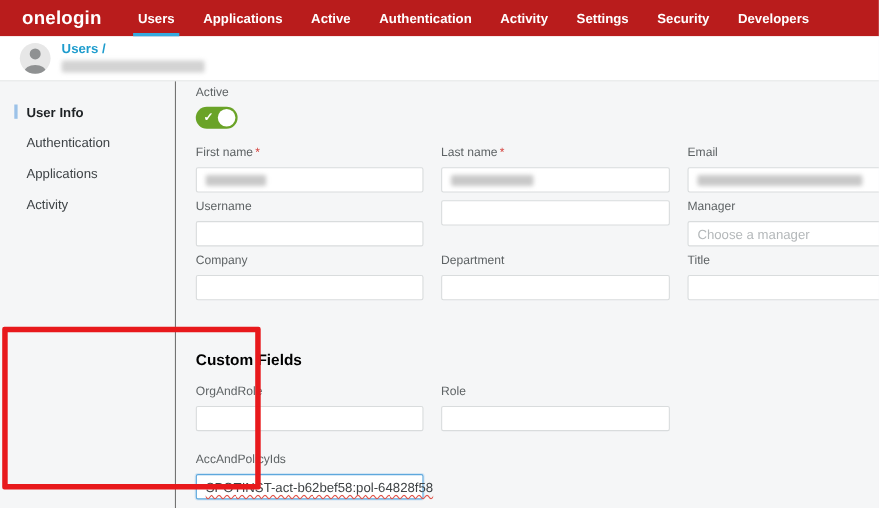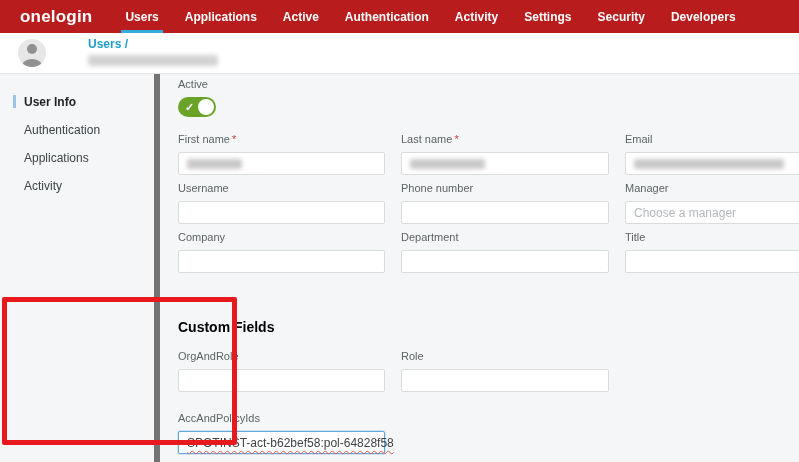--- a/index.html
+++ b/index.html
@@ -19,32 +19,32 @@
   .nav-item {
     position:relative; display:flex; align-items:center;
     padding:0 13px; color:#fff; font-size:12px; font-weight:bold; cursor:pointer; white-space:nowrap;
   }
   .nav-item.active::after {
     content:''; position:absolute; left:9px; right:9px; bottom:0; height:3px; background:#35aade;
   }
   
   .header {
     height:41px; background:#fff; border-bottom:1px solid #e3e5e6;
-    display:flex; align-items:center; padding-left:18px;gap:32px;
+    display:flex; align-items:center; padding-left:18px;
   }
   .avatar { width:28px; height:28px; border-radius:50%; background:#e7e7e7; position:relative; overflow:hidden; flex:0 0 auto; }
   .avatar .head { position:absolute; top:5px; left:50%; transform:translateX(-50%); width:10px; height:10px; border-radius:50%; background:#8f9192; }
   .avatar .torso { position:absolute; bottom:-5px; left:50%; transform:translateX(-50%); width:20px; height:13px; border-radius:50% 50% 0 0; background:#8f9192; }
   .crumb-wrap { margin-left:10px; padding-top:1px; }
   .crumb { color:#1e9ccd; font-size:12px; font-weight:bold; text-decoration:none; display:block; cursor:pointer; }
   .blur { background:#c9c9c9; border-radius:2px; filter:blur(2px); display:inline-block; }
   .crumb-name { width:130px; height:11px; margin-top:4px; background:#d3d3d3; }
   
   .content { display:flex; height:388px; position:relative; }
-  .sidebar { width:160px; border-right:6px solid #737373; padding-top:14px; flex:0 0 auto; }
+  .sidebar { width:160px; border-right:1px solid #737373; padding-top:14px; flex:0 0 auto; }
   .side-item { position:relative; padding:7px 10px 7px 24px; font-size:12px; color:#3e4346; cursor:pointer; }
   .side-item.active { font-weight:bold; color:#1f2326; }
   .side-item.active::before { content:''; position:absolute; left:13px; top:7px; height:13px; width:3px; background:#9cc2e8; }
   .main { flex:1; padding:3px 0 0 18px; overflow:hidden; }
   .field-label { display:block; font-size:11px; color:#5e6365; margin-bottom:7px; }
   .req { color:#d43f3a; margin-left:2px; }
   .toggle-block { margin-top:1px; }
   .toggle { width:38px; height:20px; border-radius:10px; background:#6aa327; position:relative; margin-top:5px; cursor:pointer; }
   .toggle .knob { position:absolute; right:2px; top:2px; width:16px; height:16px; border-radius:50%; background:#fff; }
   .toggle .check { position:absolute; left:7px; top:3px; color:#fff; font-size:11px; font-weight:bold; line-height:14px; }
@@ -135,21 +135,20 @@
           </div>
       </div>
     </div>
 
     <div class="grid row">
       <div>
         <label class="field-label">Username</label>
         <input class="input" value="" style="">
       </div>
       <div>
-        <label class="field-label">Phone number</label>
         <input class="input" value="" style="">
       </div>
       <div>
         <label class="field-label">Manager</label>
         <input class="input" placeholder="Choose a manager" style="">
       </div>
     </div>
 
     <div class="grid row">
       <div>

